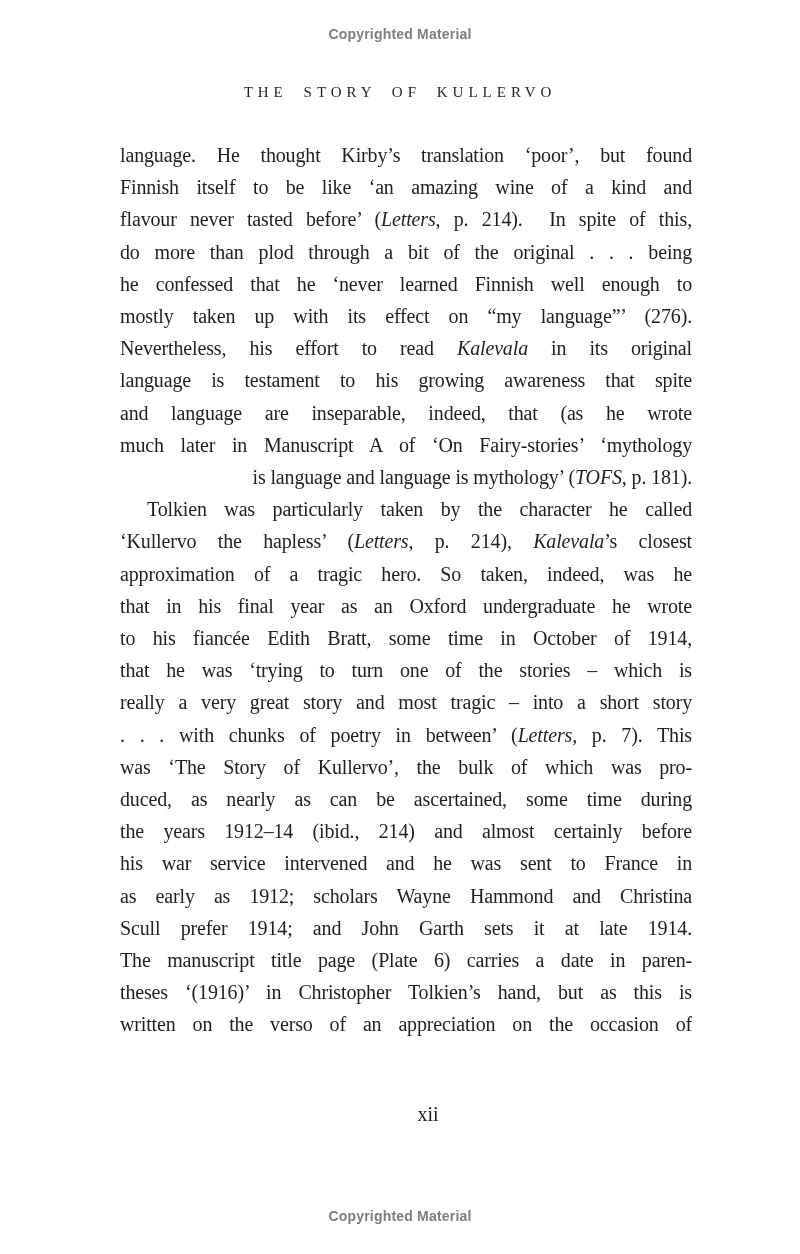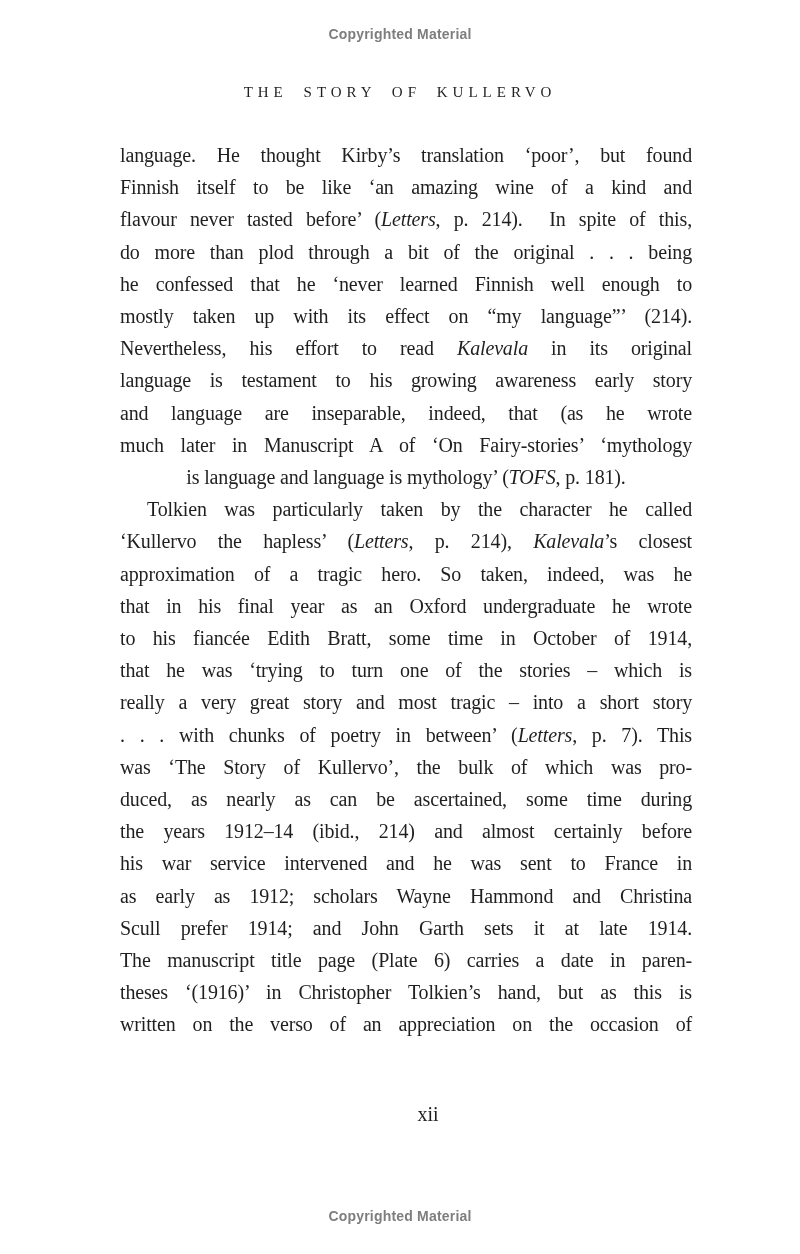--- a/index.html
+++ b/index.html
@@ -46,21 +46,21 @@
     position: absolute;
     left: 120px;
     top: 139px;
     width: 572px;
     font-size: 20px;
     line-height: 32.2px;
     color: var(--ink);
   }
   .line {
     letter-spacing: -0.15px;
-    text-align: center;
+    text-align: right;
     white-space: normal;
   }
   .line.j {
     text-align: justify;
     text-align-last: justify;
   }
   .line.ind { text-indent: 27px; }
   .line i { }
   .page-number {
     position: absolute;
@@ -79,23 +79,23 @@
 <div class="notice top">Copyrighted Material</div>
 
 <div class="running-head">THE STORY OF KULLERVO</div>
 
 <div class="text-block">
     <div class="line j"><span>language. He thought Kirby’s translation ‘poor’, but found</span></div>
     <div class="line j"><span>Finnish itself to be like ‘an amazing wine of a kind and</span></div>
     <div class="line j"><span>flavour never tasted before’ (</span><i>Letters</i><span>, p. 214).&nbsp; In spite of this,</span></div>
     <div class="line j"><span>do more than plod through a bit of the original . . . being</span></div>
     <div class="line j"><span>he confessed that he ‘never learned Finnish well enough to</span></div>
-    <div class="line j"><span>mostly taken up with its effect on “my language”’ (214).</span></div>
+    <div class="line j"><span>mostly taken up with its effect on “my language”’ (276).</span></div>
     <div class="line j"><span>Nevertheless, his effort to read </span><i>Kalevala</i><span> in its original</span></div>
-    <div class="line j"><span>language is testament to his growing awareness early story</span></div>
+    <div class="line j"><span>language is testament to his growing awareness that spite</span></div>
     <div class="line j"><span>and language are inseparable, indeed, that (as he wrote</span></div>
     <div class="line j"><span>much later in Manuscript A of ‘On Fairy-stories’ ‘mythology</span></div>
     <div class="line"><span>is language and language is mythology’ (</span><i>TOFS</i><span>, p. 181).</span></div>
     <div class="line j ind"><span>Tolkien was particularly taken by the character he called</span></div>
     <div class="line j"><span>‘Kullervo the hapless’ (</span><i>Letters</i><span>, p. 214), </span><i>Kalevala</i><span>’s closest</span></div>
     <div class="line j"><span>approximation of a tragic hero. So taken, indeed, was he</span></div>
     <div class="line j"><span>that in his final year as an Oxford undergraduate he wrote</span></div>
     <div class="line j"><span>to his fiancée Edith Bratt, some time in October of 1914,</span></div>
     <div class="line j"><span>that he was ‘trying to turn one of the stories – which is</span></div>
     <div class="line j"><span>really a very great story and most tragic – into a short story</span></div>

